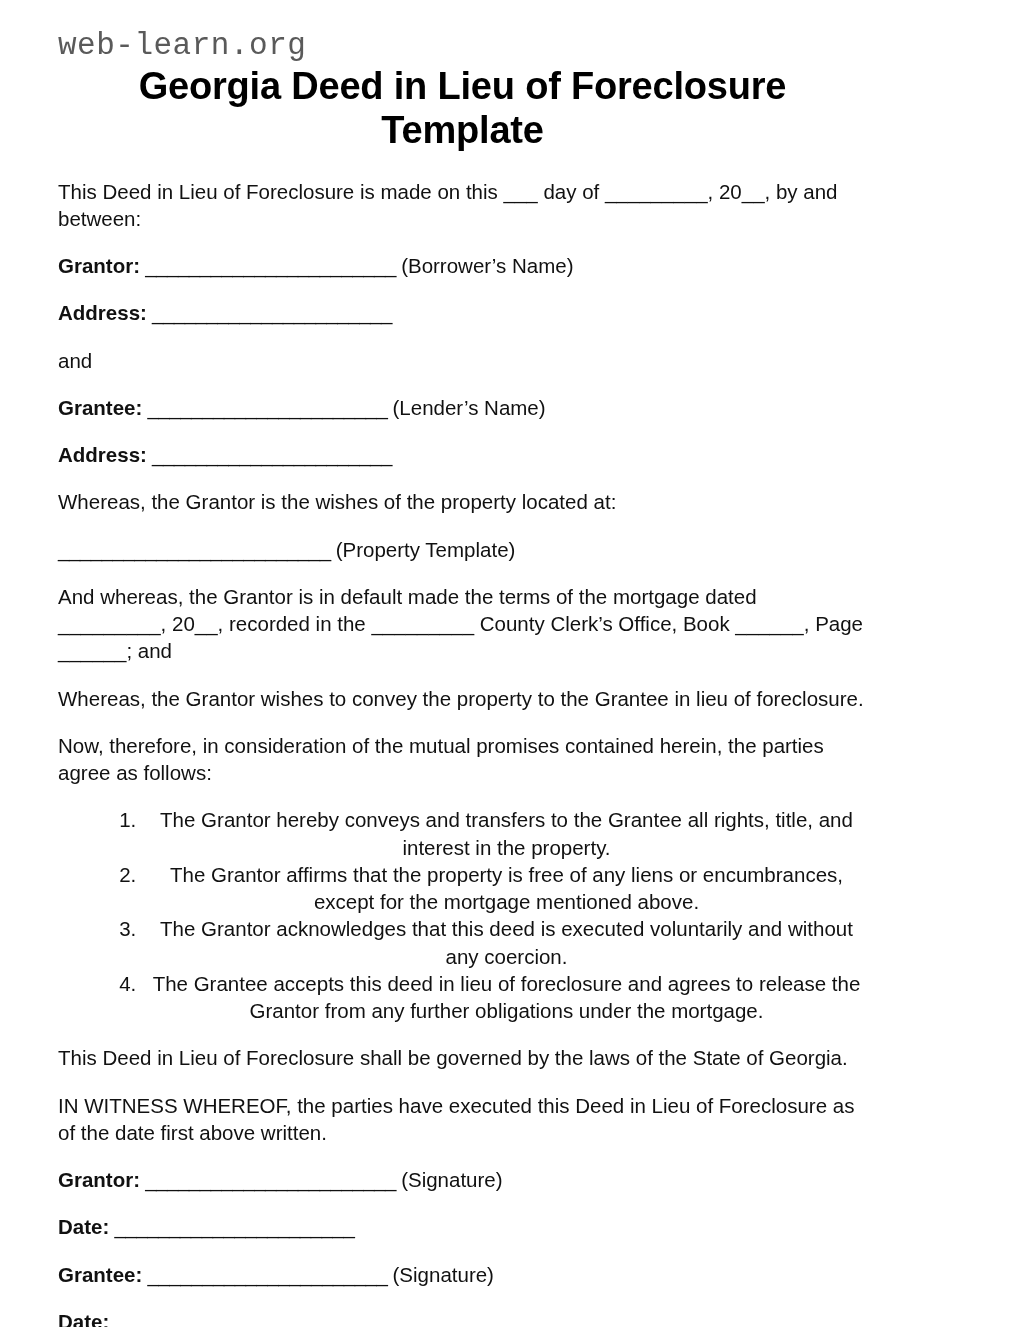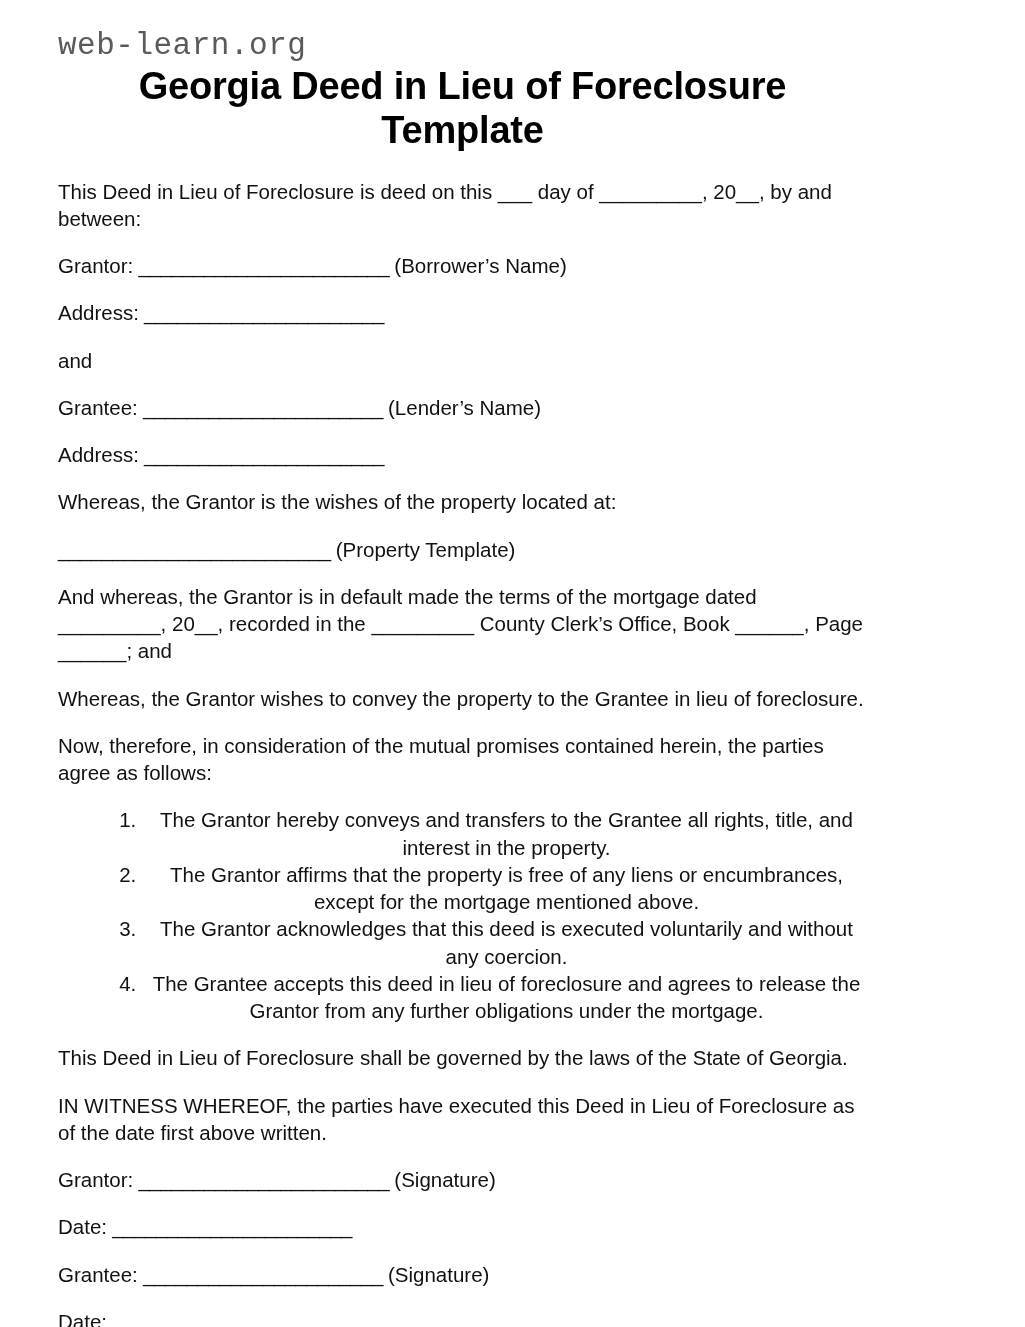--- a/index.html
+++ b/index.html
@@ -50,21 +50,21 @@
     color: #111111;
   }
   .fieldline {
     font-size: 20.5px;
     line-height: 1.33;
     margin: 0 0 20px 0;
     padding-left: 2px;
     color: #111111;
   }
   .fieldline .lbl {
-    font-weight: normal;
+    font-weight: bold;
     text-align: center;
   }
   .blank {
     letter-spacing: -0.5px;
   }
   ol.terms {
     font-size: 20.5px;
     line-height: 1.33;
     margin: 0 0 20px 0;
     padding-left: 86px;
@@ -81,21 +81,21 @@
 </style>
 </head>
 <body>
 
 <div class="page">
 
   <div class="brand">web-learn.org</div>
 
   <h1 class="doc-title">Georgia Deed in Lieu of Foreclosure Template</h1>
 
-  <p class="para">This Deed in Lieu of Foreclosure is deed on this ___ day of _________, 20__, by and between:</p>
+  <p class="para">This Deed in Lieu of Foreclosure is made on this ___ day of _________, 20__, by and between:</p>
 
   <div class="fieldline">
     <span class="lbl">Grantor:</span><span class="blank"> _______________________ </span><span>(Borrower’s Name)</span>
   </div>
 
   <div class="fieldline">
     <span class="lbl">Address:</span><span class="blank"> ______________________</span>
   </div>
 
   <p class="para">and</p>

